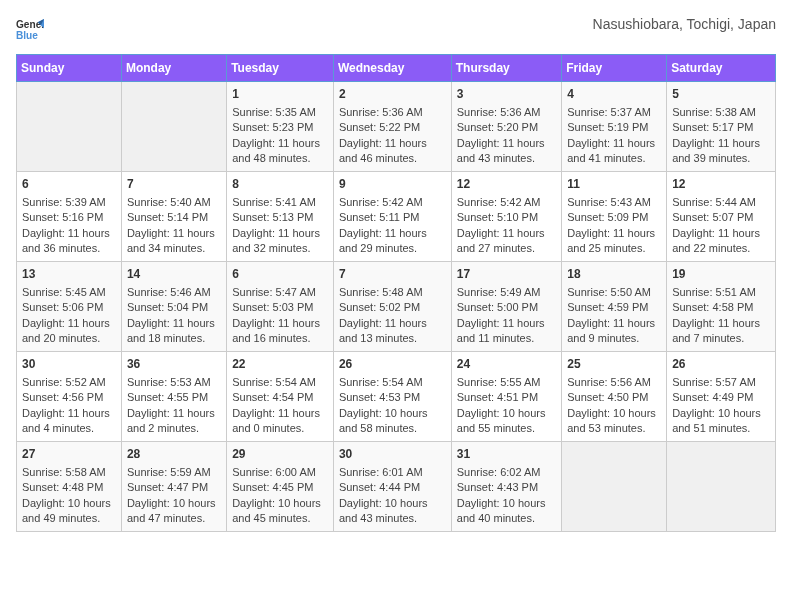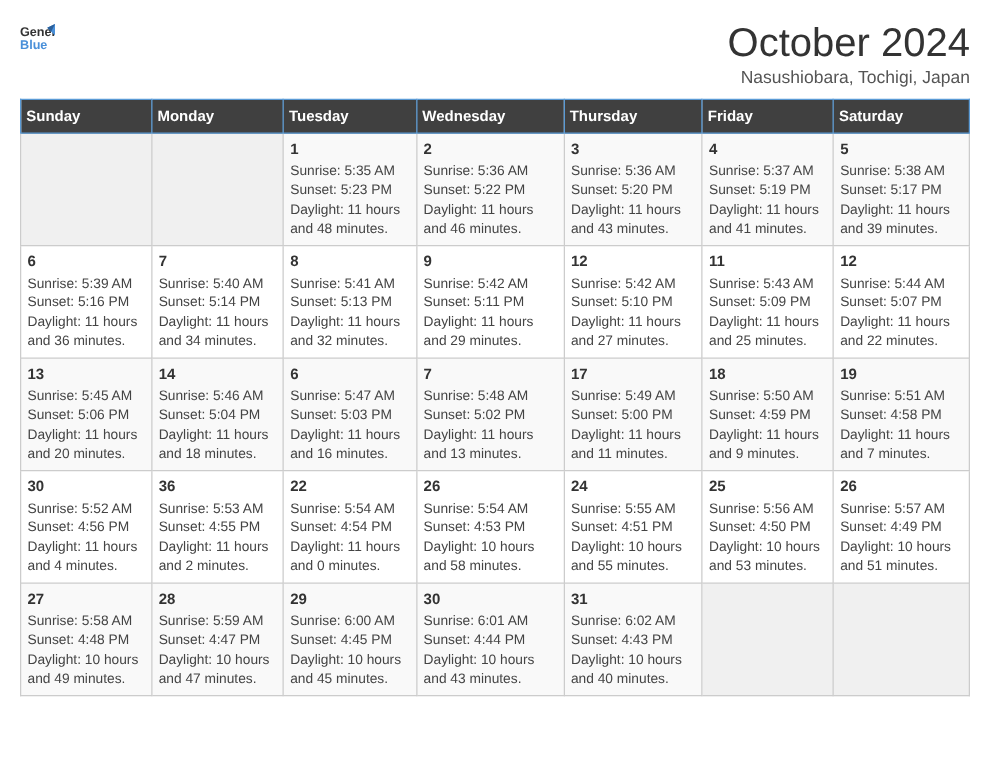--- a/index.html
+++ b/index.html
@@ -36,21 +36,21 @@
     .location {
       font-size: 14px;
       color: #555;
     }
     table {
       width: 100%;
       border-collapse: collapse;
       font-size: 10px;
     }
     thead tr {
-      background: #404040;
+      background: #8b5cf6;
       color: #fff;
     }
     thead th {
       padding: 6px 4px;
       text-align: left;
       font-size: 12px;
       font-weight: bold;
       border: 1px solid #5a9ad5;
     }
     tbody tr {
@@ -91,21 +91,20 @@
 <div class="header">
   <div class="logo">
     <svg class="logo-icon" viewBox="0 0 36 36">
       <text x="0" y="16" font-size="13" font-weight="bold" fill="#333">General</text>
       <text x="0" y="30" font-size="13" font-weight="bold" fill="#4a90d9">Blue</text>
       <polygon points="28,8 36,4 36,16" fill="#4a90d9"></polygon>
       <polygon points="28,8 36,4 32,12" fill="#2a5f9a"></polygon>
     </svg>
   </div>
   <div class="title-block">
-    <div class="month-title">October 2024</div>
     <div class="location">Nasushiobara, Tochigi, Japan</div>
   </div>
 </div>
 
 <table>
   <thead>
     <tr>
     <th>Sunday</th>
         <th>Monday</th>
         <th>Tuesday</th>

